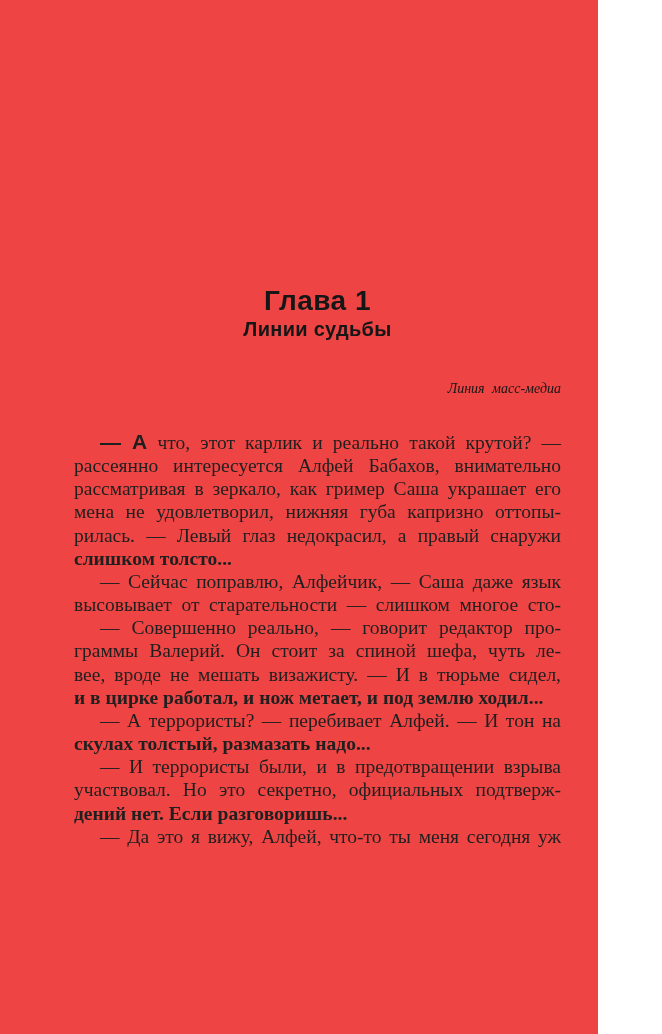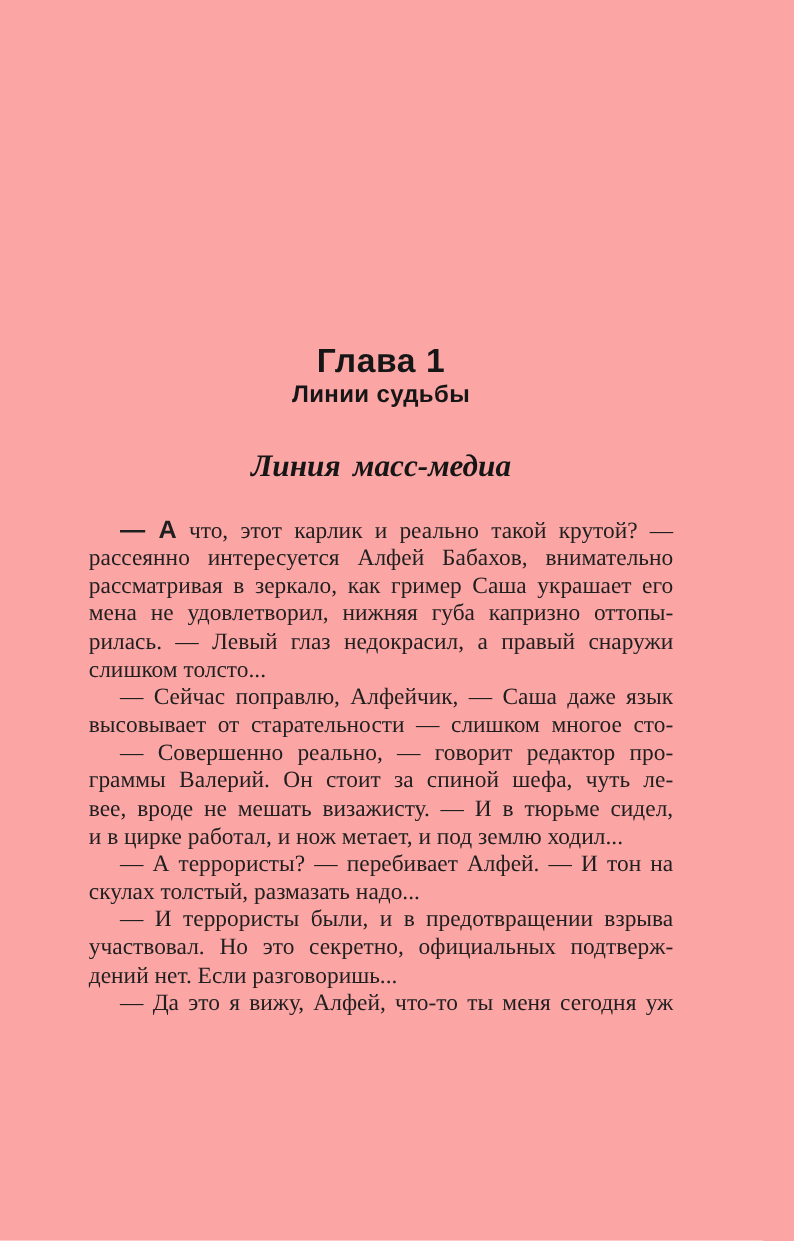--- a/index.html
+++ b/index.html
@@ -2,23 +2,23 @@
 <html><head>
 <meta charset="utf-8">
 <style>
   html, body {
     margin: 0;
     padding: 0;
     background: #ffffff;
   }
   .page {
     position: relative;
-    width: 662px;
+    width: 598px;
     height: 1034px;
-    background: #fca5a5;
+    background: #ef4444;
     overflow: hidden;
     font-family: "Liberation Serif", serif;
     color: #1c1c1c;
   }
   .content {
     position: absolute;
     left: 74px;
     top: 0;
     width: 487px;
     padding-top: 286px;
@@ -41,42 +41,43 @@
     font-size: 20px;
     line-height: 24px;
     text-align: center;
     color: #161616;
     letter-spacing: 0.3px;
   }
   h3.section-heading {
     margin: 36px 0 0 0;
     font-family: "Liberation Serif", serif;
     font-style: italic;
-    font-weight: bold;
-    font-size: 26px;
+    font-weight: normal;
+    font-size: 14px;
     line-height: 24px;
-    text-align: center;
+    text-align: right;
     color: #161616;
     word-spacing: 4px;
   }
   .body-text {
     margin-top: 29px;
     font-size: 19.5px;
     line-height: 23.15px;
     color: #1f1f1f;
   }
   .paragraph { margin: 0; }
   .line {
     text-align: justify;
     text-align-last: justify;
     white-space: normal;
   }
   .line.last {
     text-align: left;
     text-align-last: left;
+    font-weight: bold;
   }
   .line.first {
     text-indent: 26px;
   }
   .lead {
     font-family: "Liberation Sans", sans-serif;
     font-weight: bold;
     font-size: 21px;
   }
 </style>

